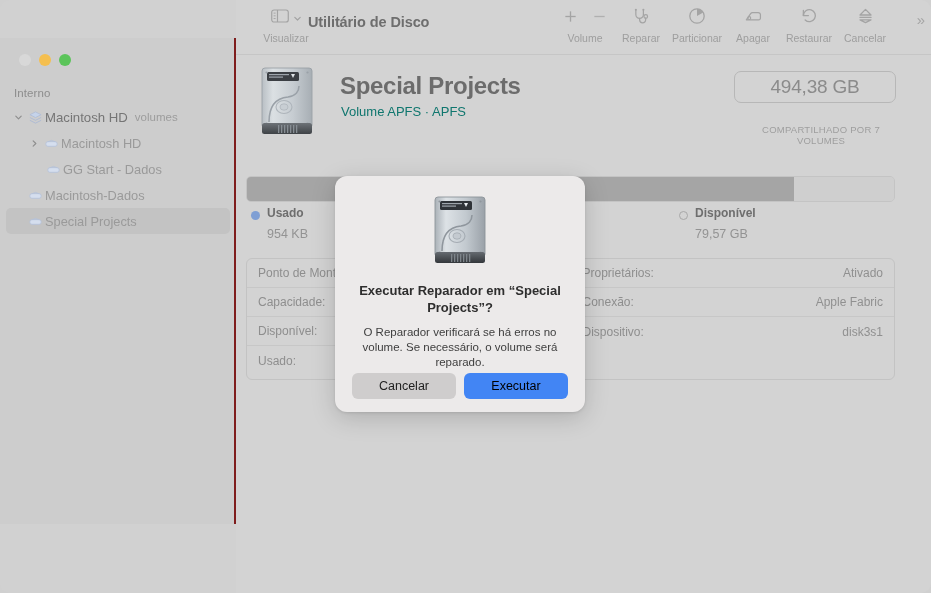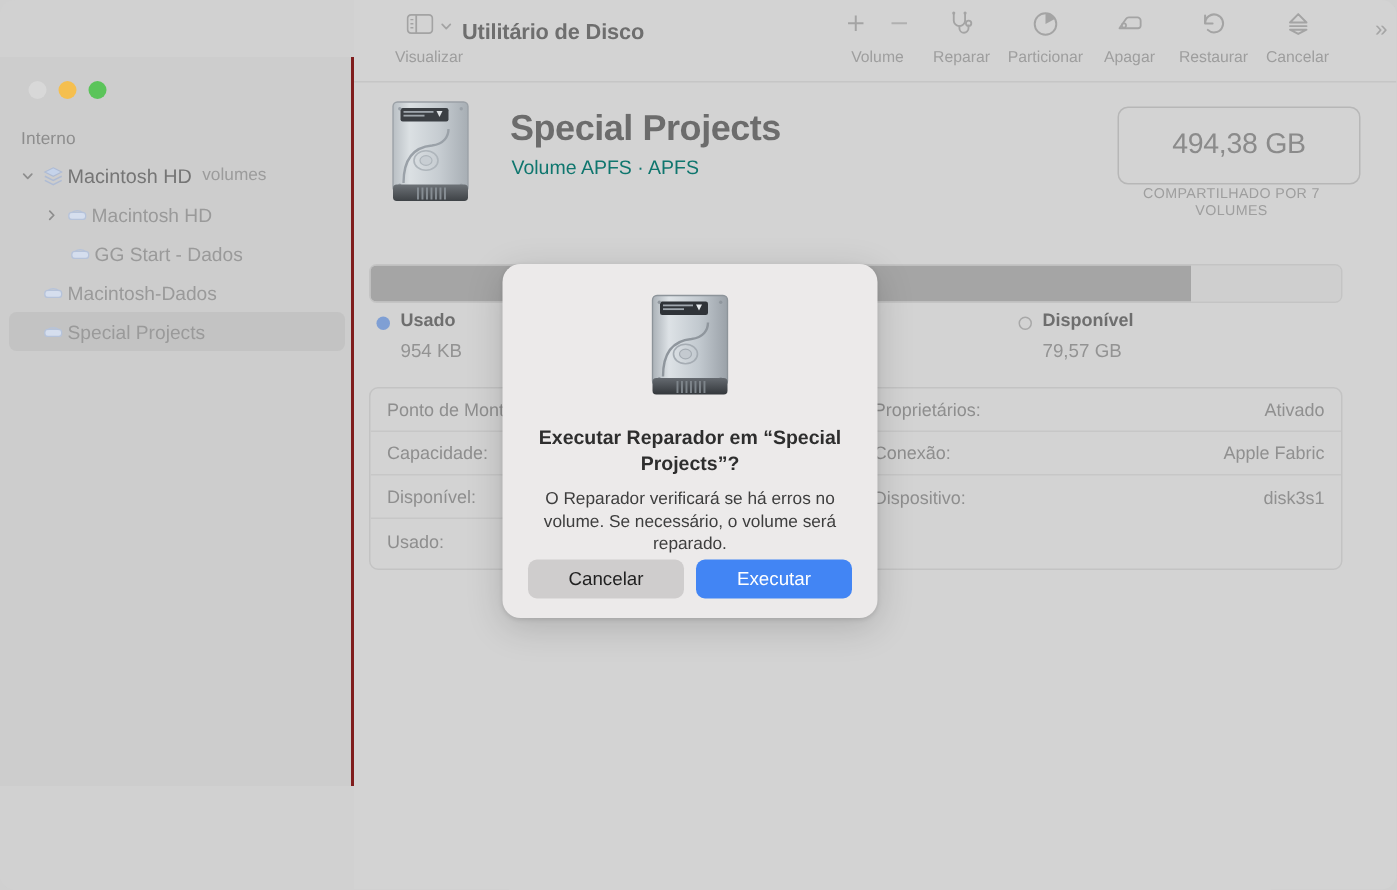--- a/index.html
+++ b/index.html
@@ -100,22 +100,22 @@
   #disk-icon-big { position: absolute; left: 22px; top: 10px; }
   #vol-title {
     position: absolute; left: 104px; top: 17px;
     font-size: 24px; font-weight: 700; color: #6c6c6c; letter-spacing: -0.3px;
   }
   #vol-sub {
     position: absolute; left: 105px; top: 49px;
     font-size: 13px; color: #0f766e;
   }
   #cap-box {
-    position: absolute; right: 24px; top: 16px;
-    width: 162px; height: 52px;
+    position: absolute; right: 35px; top: 16px;
+    width: 162px; height: 32px;
     border: 1px solid #b7b7b7; border-radius: 7px;
     display: flex; align-items: center; justify-content: center;
   }
   #cap-value { font-size: 19px; color: #8b8b8b; letter-spacing: -0.2px; }
   #cap-note {
     position: absolute; right: 29px; top: 69px; width: 162px;
     text-align: center; font-size: 9.5px; color: #9e9e9e; letter-spacing: 0.25px;
   }
 
   
@@ -180,21 +180,21 @@
     position: absolute; left: 0; right: 0; bottom: 13px;
     display: flex; justify-content: center; gap: 8px;
   }
   .dlg-btn {
     width: 104px; height: 26px; border-radius: 6px;
     font-size: 12.5px; border: none; cursor: default;
     display: flex; align-items: center; justify-content: center;
     font-family: "Liberation Sans", sans-serif;
   }
   #btn-cancel { background: #cfcdcd; color: #1f1f1f; }
-  #btn-run { background: #4285f4; color: #ffffff; }
+  #btn-run { background: #4285f4; color: #000000; }
 </style>
 </head>
 <body>
 
 <div id="window">
 
   <div id="sidebar">
 
     <div id="traffic">
       <div class="light close"></div>

